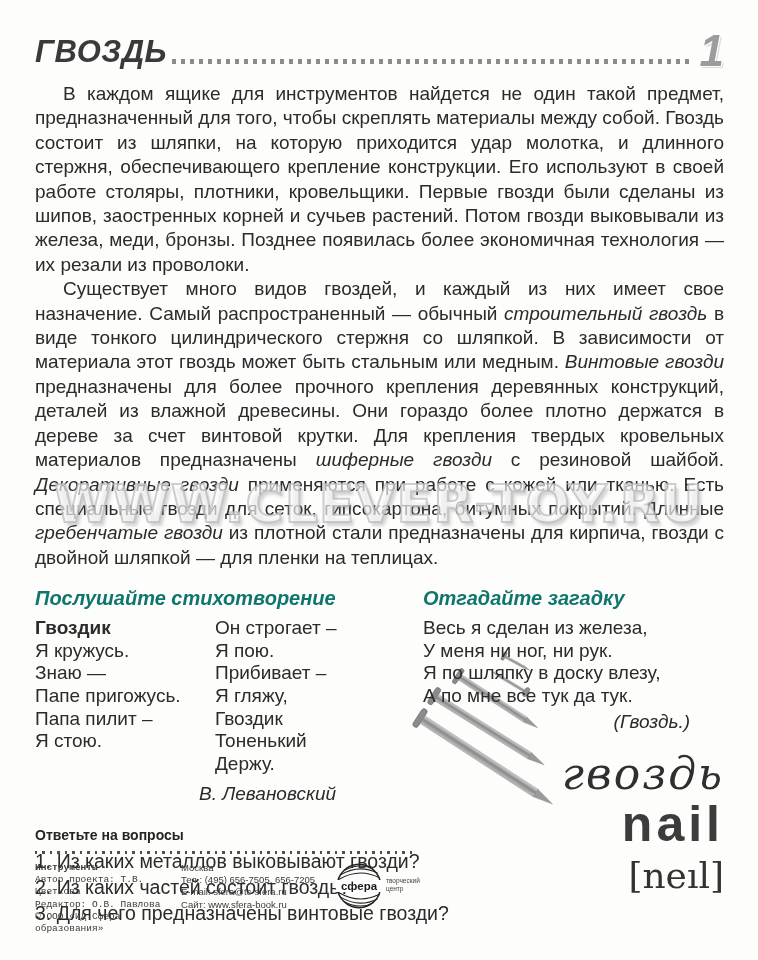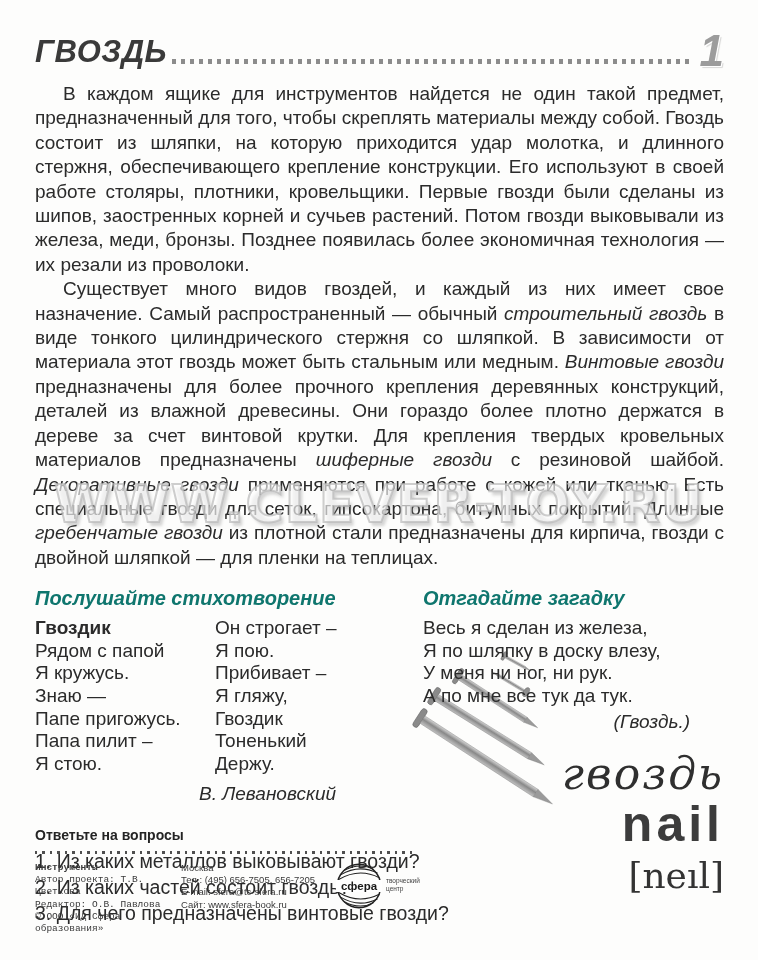--- a/index.html
+++ b/index.html
@@ -86,21 +86,20 @@
       <p class="para"><span>Существует много видов гвоздей, и каждый из них имеет свое назначение. Самый распространенный — обычный </span><span class="it">строительный гвоздь</span><span> в виде тонкого цилиндрического стержня со шляпкой. В зависимости от материала этот гвоздь может быть стальным или медным. </span><span class="it">Винтовые гвозди</span><span> предназначены для более прочного крепления деревянных конструкций, деталей из влажной древесины. Они гораздо более плотно держатся в дереве за счет винтовой крутки. Для крепления твердых кровельных материалов предназначены </span><span class="it">шиферные гвозди</span><span> с резиновой шайбой. </span><span class="it">Декоративные гвозди</span><span> применяются при работе с кожей или тканью. Есть специальные гвозди для сеток, гипсокартона, битумных покрытий. Длинные </span><span class="it">гребенчатые гвозди</span><span> из плотной стали предназначены для кирпича, гвозди с двойной шляпкой — для пленки на теплицах.</span></p>
     </div>
 
   <div class="columns">
     <div class="poem-block">
       <div class="sec-heading">Послушайте стихотворение</div>
       <div class="poem-cols">
         <div class="poem-col1">
           <div class="poem-title">Гвоздик</div>
           <div>
-              <div class="poem-line">Рядом с папой</div>
               <div class="poem-line">Я кружусь.</div>
               <div class="poem-line">Знаю —</div>
               <div class="poem-line">Папе пригожусь.</div>
               <div class="poem-line">Папа пилит –</div>
               <div class="poem-line">Я стою.</div>
             </div>
         </div>
         <div class="poem-col2">
           <div>
               <div class="poem-line">Он строгает –</div>
@@ -112,22 +111,22 @@
               <div class="poem-line">Держу.</div>
             </div>
           <div class="poem-author">В. Левановский</div>
         </div>
       </div>
     </div>
     <div class="riddle-block">
       <div class="sec-heading">Отгадайте загадку</div>
       <div>
           <div class="riddle-line">Весь я сделан из железа,</div>
+          <div class="riddle-line">У меня ни ног, ни рук.</div>
           <div class="riddle-line">Я по шляпку в доску влезу,</div>
-          <div class="riddle-line">У меня ни ног, ни рук.</div>
           <div class="riddle-line">А по мне все тук да тук.</div>
         </div>
       <div class="riddle-answer">(Гвоздь.)</div>
     </div>
   </div>
 
   <div class="questions">
     <div class="q-heading">Ответьте на вопросы</div>
     <div>
         <div class="q-line">1. Из каких металлов выковывают гвозди?</div>

